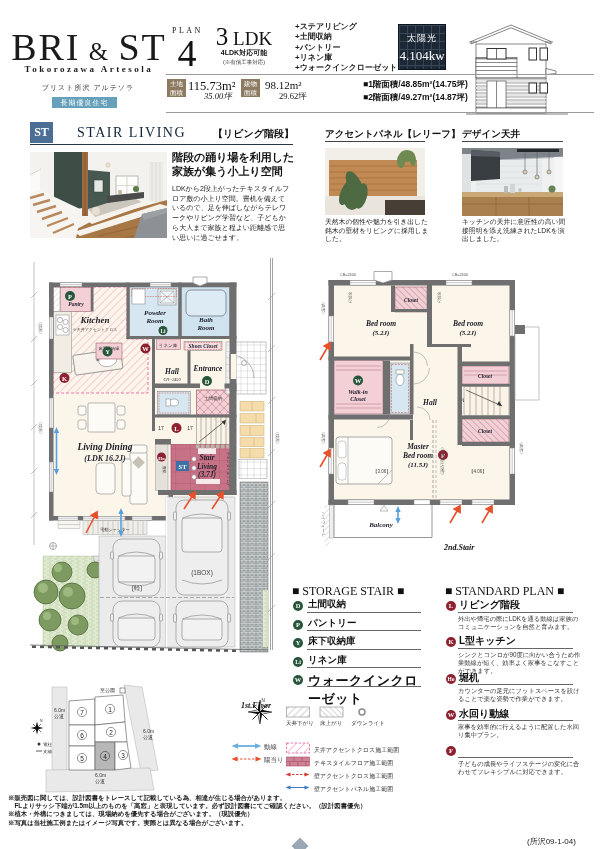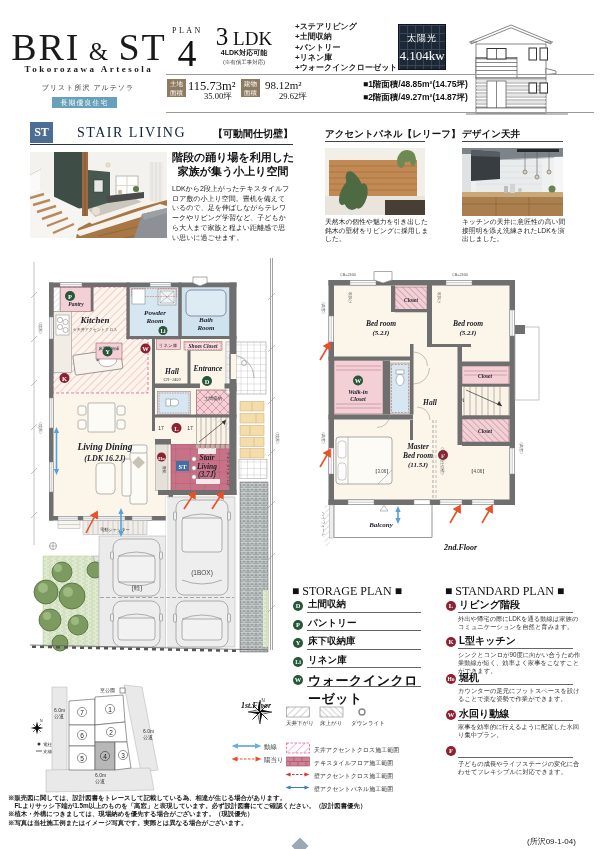--- a/index.html
+++ b/index.html
@@ -85,37 +85,37 @@
 
     <line x1="4" y1="100" x2="106" y2="100" stroke="#444"></line>
   </g>
 </svg>
 
 <div class="abs" style="left:166px;top:74px;width:428px;height:1px;background:#9a9a9a;"></div>
 
 <div class="abs" style="left:167px;top:79px;width:19px;height:18px;background:#8d7a60;color:#fff;font-size:6.5px;text-align:center;line-height:8.5px;padding-top:1px;box-sizing:border-box;">土地<br>面積</div>
 
 <div class="abs serif" style="left:188px;top:79px;font-size:12.5px;color:#111;">115.73m²</div>
-<div class="abs serif" style="left:204px;top:91px;font-size:8.5px;color:#111;">35.00坪</div>
+<div class="abs serif" style="left:204px;top:91px;font-size:8.5px;color:#111;font-style:italic;">35.00坪</div>
 
 <div class="abs" style="left:241px;top:79px;width:19px;height:18px;background:#8d7a60;color:#fff;font-size:6.5px;text-align:center;line-height:8.5px;padding-top:1px;box-sizing:border-box;">建物<br>面積</div>
 
 <div class="abs serif" style="left:265px;top:79px;font-size:11px;color:#111;font-family:Liberation Serif, serif;">98.12m²</div>
 <div class="abs serif" style="left:279px;top:91px;font-size:8.5px;color:#111;">29.62坪</div>
 
 <div class="abs b" style="left:363px;top:79px;font-size:8.5px;color:#111;">■1階面積/48.85m²(14.75坪)</div>
 <div class="abs b" style="left:363px;top:92px;font-size:8.5px;color:#111;">■2階面積/49.27m²(14.87坪)</div>
 
 <div class="abs" style="left:166px;top:112px;width:428px;height:1px;background:#9a9a9a;"></div>
 
 <div class="abs serif b" style="left:30px;top:122px;width:23px;height:21px;background:#4c6e95;color:#fff;font-size:12px;text-align:center;line-height:21px;">ST</div>
 
 <div class="abs serif" style="left:77px;top:125px;font-size:14px;letter-spacing:1.5px;color:#10233c;">STAIR LIVING</div>
 
-<div class="abs b" style="left:213px;top:127px;font-size:10px;color:#111;">【可動間仕切壁】</div>
+<div class="abs b" style="left:213px;top:127px;font-size:10px;color:#111;">【リビング階段】</div>
 
 <div class="abs" style="left:30px;top:143.5px;width:263px;height:1.5px;background:#2a3442;"></div>
 
 <svg class="abs" style="left:30px;top:152px;" width="137" height="86" viewBox="0 0 137 86">
   <rect x="0" y="0" width="137" height="86" fill="#f4f2ee"></rect>
 
   <polygon points="24,0 52,0 52,56 24,62" fill="#3e4e46"></polygon>
 
   <rect x="52" y="0" width="6" height="64" fill="#9c6b43"></rect>
   <line x1="55" y1="0" x2="55" y2="64" stroke="#7e5231" stroke-width="0.7"></line>
@@ -164,21 +164,21 @@
 
   <polygon points="0,42 10,38 10,16 0,22" fill="#fbfaf8"></polygon>
   <line x1="0" y1="23" x2="11" y2="17" stroke="#d8d4cc" stroke-width="1"></line>
 
   <polygon points="112,62 137,56 137,86 104,86" fill="#8d9196"></polygon>
   <polygon points="112,62 137,56 137,61 114,68" fill="#9ba0a5"></polygon>
 
   <circle cx="78" cy="13" r="2.2" fill="#e9e0ca" stroke="#cbbf9e" stroke-width="0.5"></circle>
 </svg>
 
-<div class="abs b" style="left:172px;top:150px;font-size:11px;line-height:14px;color:#111;text-align:center;">階段の踊り場を利用した<br>家族が集う小上り空間</div>
+<div class="abs b" style="left:172px;top:150px;font-size:11px;line-height:14px;color:#111;">階段の踊り場を利用した<br>家族が集う小上り空間</div>
 
 <div class="abs" style="left:172px;top:184px;width:120px;font-size:7px;line-height:9.7px;color:#222;">LDKから2段上がったテキスタイルフロア敷の小上り空間。畳机を備えているので、足を伸ばしながらテレワークやリビング学習など、子どもから大人まで家族と程よい距離感で思い思いに過ごせます。</div>
 
 <div class="abs b" style="left:325px;top:128px;font-size:9.5px;color:#111;">アクセントパネル【レリーフ】</div>
 <div class="abs" style="left:325px;top:141px;width:100px;height:1px;background:#444;"></div>
 
 <svg class="abs" style="left:325px;top:148px;" width="100" height="67" viewBox="0 0 100 67">
   <rect width="100" height="67" fill="#f2efe9"></rect>
 
   <rect x="4" y="12" width="88" height="36" fill="#c18a54"></rect>
@@ -865,23 +865,23 @@
   <text x="322" y="430" transform="rotate(90 322 430)">〈高窓〉</text>
   <text x="520" y="440" transform="rotate(90 520 440)">〈高窓〉</text>
 </g>
 <defs>
   <pattern id="grayhatch2" width="4.5" height="4.5" patternUnits="userSpaceOnUse" patternTransform="rotate(-45)">
     <line x1="0" y1="0" x2="0" y2="4.5" stroke="#8a5560" stroke-width="0.6"></line>
   </pattern>
 </defs>
 </svg>
 
-<div class="abs serif it b" style="left:444px;top:543px;font-size:8px;color:#111;">2nd.Floor</div>
-
-<div class="abs serif" style="left:292px;top:583.5px;font-size:12px;color:#111;">■ STORAGE PLAN ■</div>
+<div class="abs serif it b" style="left:444px;top:543px;font-size:8px;color:#111;">2nd.Stair</div>
+
+<div class="abs serif" style="left:292px;top:583.5px;font-size:12px;color:#111;">■ STORAGE STAIR ■</div>
 
 <div class="abs" style="left:293px;top:598px;width:135px;">
 
   <div style="position:relative;height:18.6px;border-bottom:0px;">
     <span style="position:absolute;left:0;top:3px;width:10px;height:10px;border-radius:50%;background:#27563b;color:#fff;font-size:6.5px;text-align:center;line-height:10px;font-family:'Liberation Serif',serif;font-weight:bold;">D</span>
     <span style="position:absolute;left:15px;top:0px;font-size:9.5px;font-weight:bold;color:#111;">土間収納</span>
     <span style="position:absolute;left:14px;top:13.5px;width:114px;height:1px;background:#666;"></span>
   </div>
 
   <div style="position:relative;height:18.6px;">

